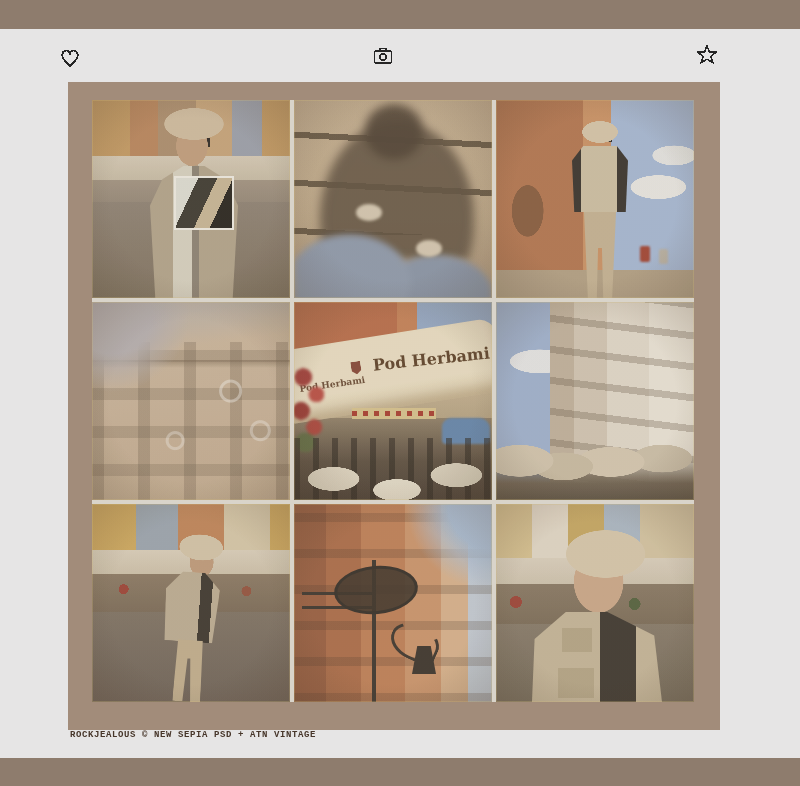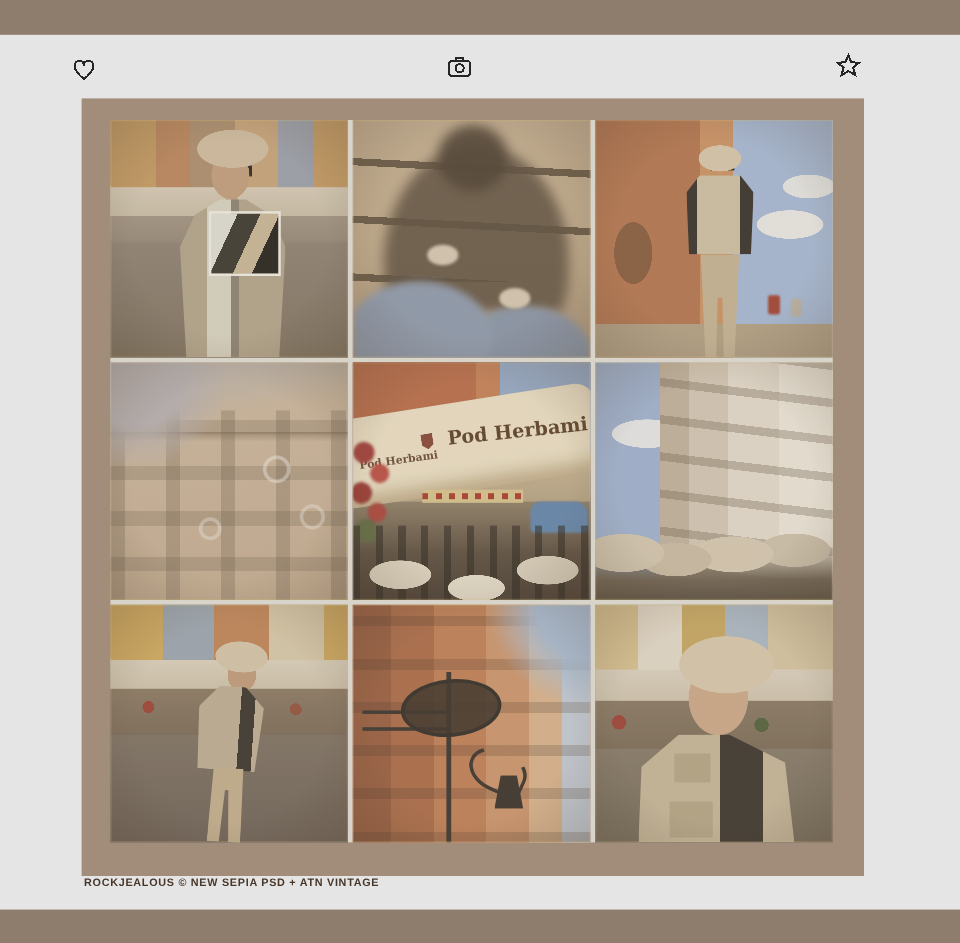--- a/index.html
+++ b/index.html
@@ -14,21 +14,21 @@
   #cameraBtn{left:371px;top:44px;}
   #starBtn{left:695px;top:43px;}
   .frame{position:absolute;left:68px;top:82px;width:652px;height:648px;background:#a28c7a;}
   .grid{position:absolute;left:24px;top:18px;width:602px;height:602px;display:grid;
         grid-template-columns:repeat(3,198px);grid-template-rows:repeat(3,198px);gap:4px;background:#d9d4ca;}
   .tile{position:relative;overflow:hidden;background-repeat:no-repeat;filter:saturate(.92) contrast(.96);}
   .tile::after{content:"";position:absolute;inset:0;pointer-events:none;
      box-shadow:inset 0 0 0 1px rgba(214,190,120,.28);
      background:radial-gradient(ellipse at 50% 50%, rgba(0,0,0,0) 58%, rgba(74,52,30,.20) 100%),
                 linear-gradient(rgba(187,158,120,.10), rgba(187,158,120,.10));}
-  .caption{position:absolute;left:70px;top:730px;font-family:Liberation Sans, sans-serif;
+  .caption{position:absolute;left:70px;top:730px;font-family:Liberation Mono, monospace;
      font-size:9px;font-weight:bold;letter-spacing:.6px;color:#47362a;white-space:nowrap;text-align:center;}
 
   
   .p1{background-color:#8b7e70;background-image:
     repeating-linear-gradient(90deg,#c79a5e 0 38px,#bd8559 38px 66px,#ae8d6b 66px 104px,#c9a477 104px 140px,#9aa0ae 140px 170px),
     linear-gradient(180deg,#d8cdb8 0,#c9bda6 100%),
     linear-gradient(180deg,#a39582 0,#968878 100%),
     linear-gradient(180deg,#8f8274 0,#7f725f 100%);
     background-size:100% 56px,100% 26px,100% 24px,100% 98px;
     background-position:0 0,0 54px,0 78px,0 100px;}

